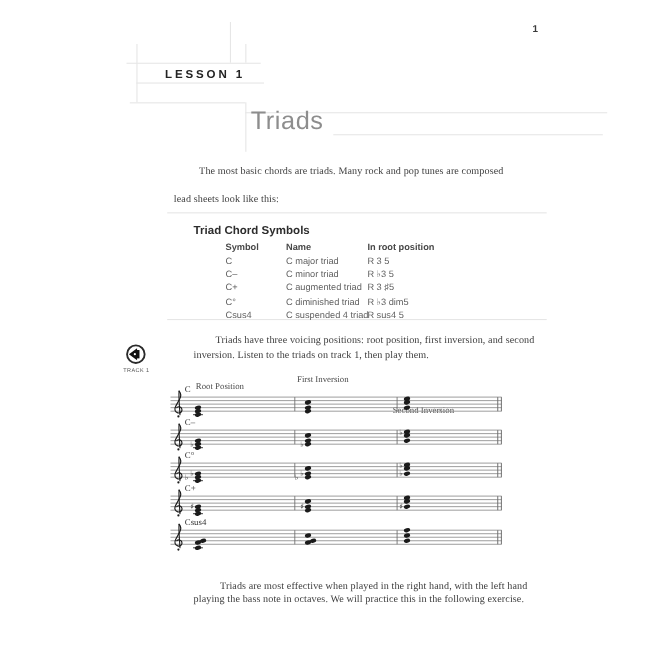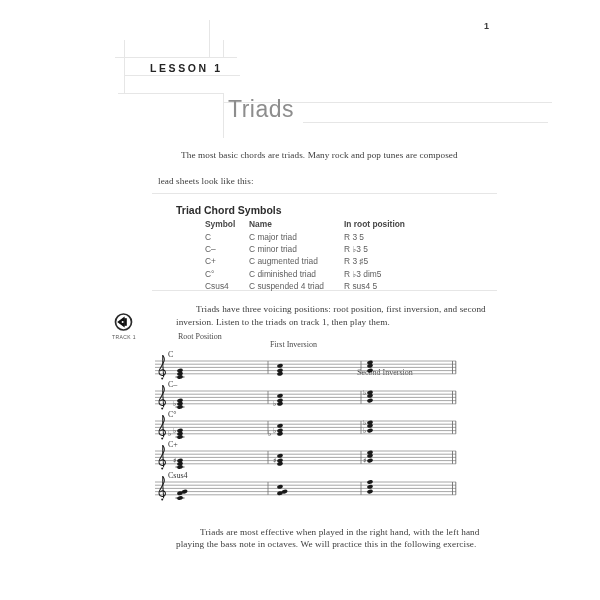--- a/index.html
+++ b/index.html
@@ -12,21 +12,21 @@
   .pageno{left:484px;top:21px;font-family:"Liberation Sans",sans-serif;font-size:9px;color:#3a3a3a;font-weight:bold;}
   .lesson{left:150px;top:62px;font-family:"Liberation Sans",sans-serif;font-size:10.5px;font-weight:bold;
           letter-spacing:2.6px;color:#242424;}
   .title{left:228px;top:96px;font-family:"Liberation Sans",sans-serif;font-size:23px;color:#8d8d8d;letter-spacing:0.5px;}
   .bodyline{font-size:9.2px;color:#3c3c3c;letter-spacing:0.1px;white-space:nowrap;}
   .tbl-title{left:0;top:0;font-family:"Liberation Sans","DejaVu Sans",sans-serif;font-size:10.5px;font-weight:bold;color:#2d2d2d;white-space:nowrap;}
   .tbl-head span,.tbl-row span{position:absolute;white-space:nowrap;
       font-family:"Liberation Sans","DejaVu Sans",sans-serif;font-size:8.4px;}
   .tbl-head span{font-weight:bold;color:#474747;}
   .tbl-row span{color:#5e5e5e;}
-  .c1{left:0;margin-left:29px;} .c2{left:73px;} .c3{left:168px;}
+  .c1{left:0;margin-left:29px;} .c2{left:60px;padding-left:24px;} .c3{left:158px;}
   .collabel{font-size:8px;color:#4a4a4a;white-space:nowrap;}
   .caption{left:122px;top:502px;font-size:8.6px;font-style:italic;color:#474747;white-space:nowrap;}
   .tracklabel{left:106px;top:334px;width:36px;text-align:center;
       font-family:"Liberation Sans",sans-serif;font-size:5px;letter-spacing:0.4px;color:#555;}
   svg{position:absolute;overflow:visible;}
 </style>
 </head>
 <body>
 
 <div class="page">
@@ -90,21 +90,21 @@
   <div class="abs bodyline" style="left:176px;top:317px;">inversion. Listen to the triads on track 1, then play them.</div>
 
   <svg style="left:112px;top:312px;" width="23" height="22" viewBox="0 0 23 22">
     <circle cx="11.5" cy="10" r="8" fill="#ffffff" stroke="#2a2a2a" stroke-width="1.7"></circle>
     <polygon points="12.6,4.6 12.6,15.4 5.2,10" fill="#111111"></polygon>
     <rect x="12.2" y="6.2" width="2.6" height="7.6" fill="#111111"></rect>
     <circle cx="10.6" cy="10" r="1" fill="#ffffff"></circle>
   </svg>
   <div class="abs tracklabel">TRACK 1</div>
 
-  <div class="abs collabel" style="left:178px;top:332px;">Root Position</div>
+  <div class="abs collabel" style="left:178px;top:347px;">Root Position</div>
   <div class="abs collabel" style="left:270px;top:340px;">First Inversion</div>
   <div class="abs collabel" style="left:357px;top:328px;margin-top:40px;">Second Inversion</div>
 
   <div id="staves">
       <svg width="310" height="38" viewBox="0 0 310 38" style="left: 152px; top: 349px;">
         <g transform="translate(3,12)">
           <line x1="0" y1="0" x2="301" y2="0" stroke="#8f8f8f" stroke-width="0.8"></line>
           <line x1="0" y1="3.2" x2="301" y2="3.2" stroke="#8f8f8f" stroke-width="0.8"></line>
           <line x1="0" y1="6.4" x2="301" y2="6.4" stroke="#8f8f8f" stroke-width="0.8"></line>
           <line x1="0" y1="9.600000000000001" x2="301" y2="9.600000000000001" stroke="#8f8f8f" stroke-width="0.8"></line>

